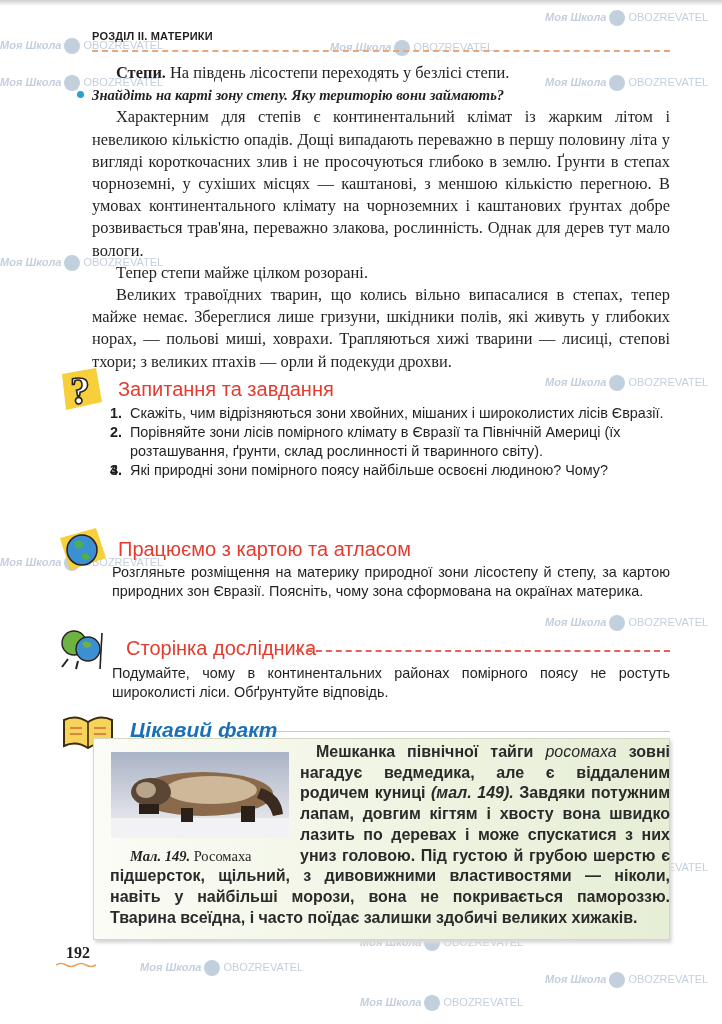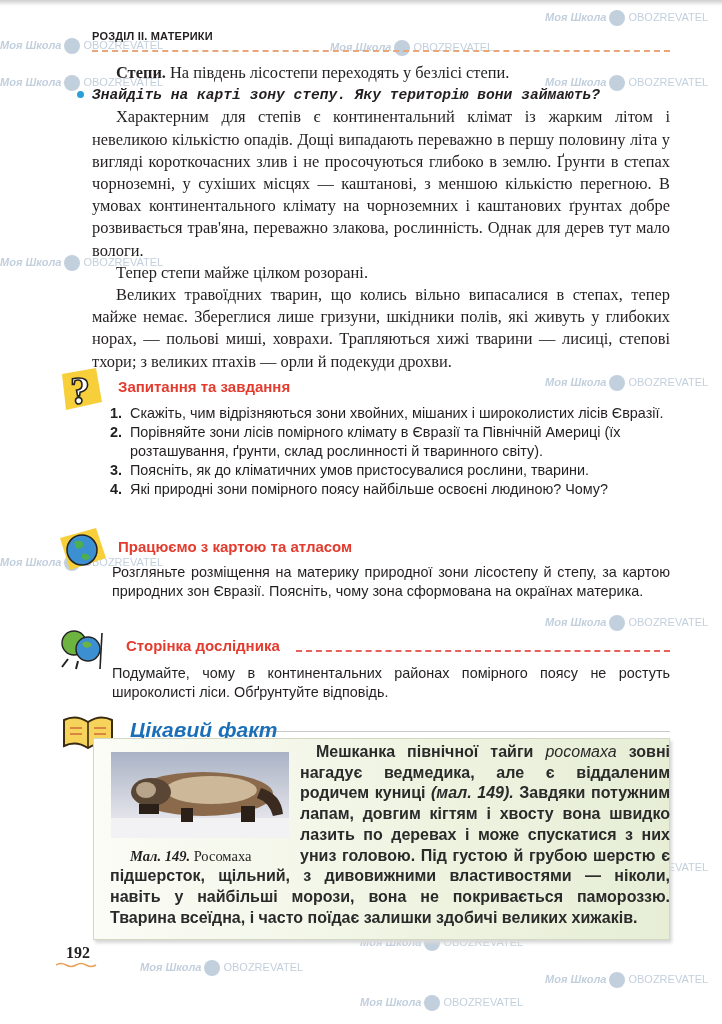--- a/index.html
+++ b/index.html
@@ -12,28 +12,28 @@
       position: absolute; left: 92px; top: 30px; width: 578px;
       font-family: "Liberation Sans", sans-serif; font-weight: bold; font-size: 11px; letter-spacing: 0.2px;
     }
     .header-rule { position: absolute; left: 92px; top: 50px; width: 578px; border-top: 2px dashed #e8a77a; }
 
     .body-text { position: absolute; left: 92px; top: 62px; width: 578px; font-size: 16.4px; line-height: 22.2px; text-align: justify; }
     .body-text p { margin: 0; text-indent: 24px; }
     .body-text .first { text-indent: 24px; }
     .body-text b { font-weight: bold; }
     .task {
-      font-family: Liberation Mono, monospace; font-style: italic; font-weight: bold; font-size: 14.6px;
+      font-family: Liberation Serif, serif; font-style: italic; font-weight: bold; font-size: 14.6px;
       margin: 0 0 0 22px; text-indent: 0 !important; position: relative;
     }
     .task .dot { position: absolute; left: -15px; top: 7px; width: 7px; height: 7px; border-radius: 50%; background: #2aa0d8; }
 
     .sec-icon { position: absolute; width: 50px; height: 44px; }
     .sec-title {
-      position: absolute; font-family: "Liberation Sans", sans-serif; font-weight: bold; font-size: 15px; color: #e33b2e;
+      position: absolute; font-family: "Liberation Sans", sans-serif; font-weight: normal; font-size: 20px; color: #e33b2e;
     }
     .sans { font-family: "Liberation Sans", sans-serif; font-size: 14.4px; line-height: 19px; color: #231f20; }
 
     .qlist { position: absolute; left: 110px; top: 404px; width: 565px; margin: 0; padding: 0; list-style: none; }
     .qlist li { position: relative; padding-left: 20px; }
     .qlist .num { position: absolute; left: 0; top: 0; font-weight: bold; }
 
     .para { position: absolute; text-align: justify; }
 
     .dash-rule { position: absolute; left: 296px; top: 650px; width: 374px; border-top: 2.5px dashed #e8605a; }
@@ -102,21 +102,21 @@
 <div class="sec-icon" style="left:56px;top:366px">
   <svg width="50" height="48" viewBox="0 0 50 48">
     <polygon points="6,8 40,2 46,36 10,44" fill="#f6cf3a"></polygon>
     <text x="14" y="38" font-family="Liberation Serif, serif" font-size="40" font-weight="bold" fill="#ffffff" stroke="#222" stroke-width="1.6">?</text>
   </svg>
 </div>
 <div class="sec-title" style="left:118px;top:378px">Запитання та завдання</div>
 <ul class="qlist sans">
   <li><span class="num">1.</span><span>Скажіть, чим відрізняються зони хвойних, мішаних і широколистих лісів Євразії.</span></li>
   <li><span class="num">2.</span><span>Порівняйте зони лісів помірного клімату в Євразії та Північній Америці (їх розташування, ґрунти, склад рослинності й тваринного світу).</span></li>
-  <li><span class="num">3.</span><span>Поясніть, як до кліматичних умов пристосувалися рослини, тварини.</span></li>
+  <li><span class="num">3.</span></li>
   <li><span class="num">4.</span><span>Які природні зони помірного поясу найбільше освоєні людиною? Чому?</span></li>
 </ul>
 
 <div class="sec-icon" style="left:56px;top:526px">
   <svg width="52" height="46" viewBox="0 0 52 46">
     <polygon points="4,12 40,2 50,32 14,44" fill="#f6cf3a"></polygon>
     <circle cx="26" cy="24" r="15" fill="#3c8fd0" stroke="#222" stroke-width="1.5"></circle>
     <path d="M18 16 q6 -4 10 2 q-2 6 -8 4 z M26 28 q6 -2 8 4 q-4 4 -8 0 z" fill="#4caf50"></path>
   </svg>
 </div>

